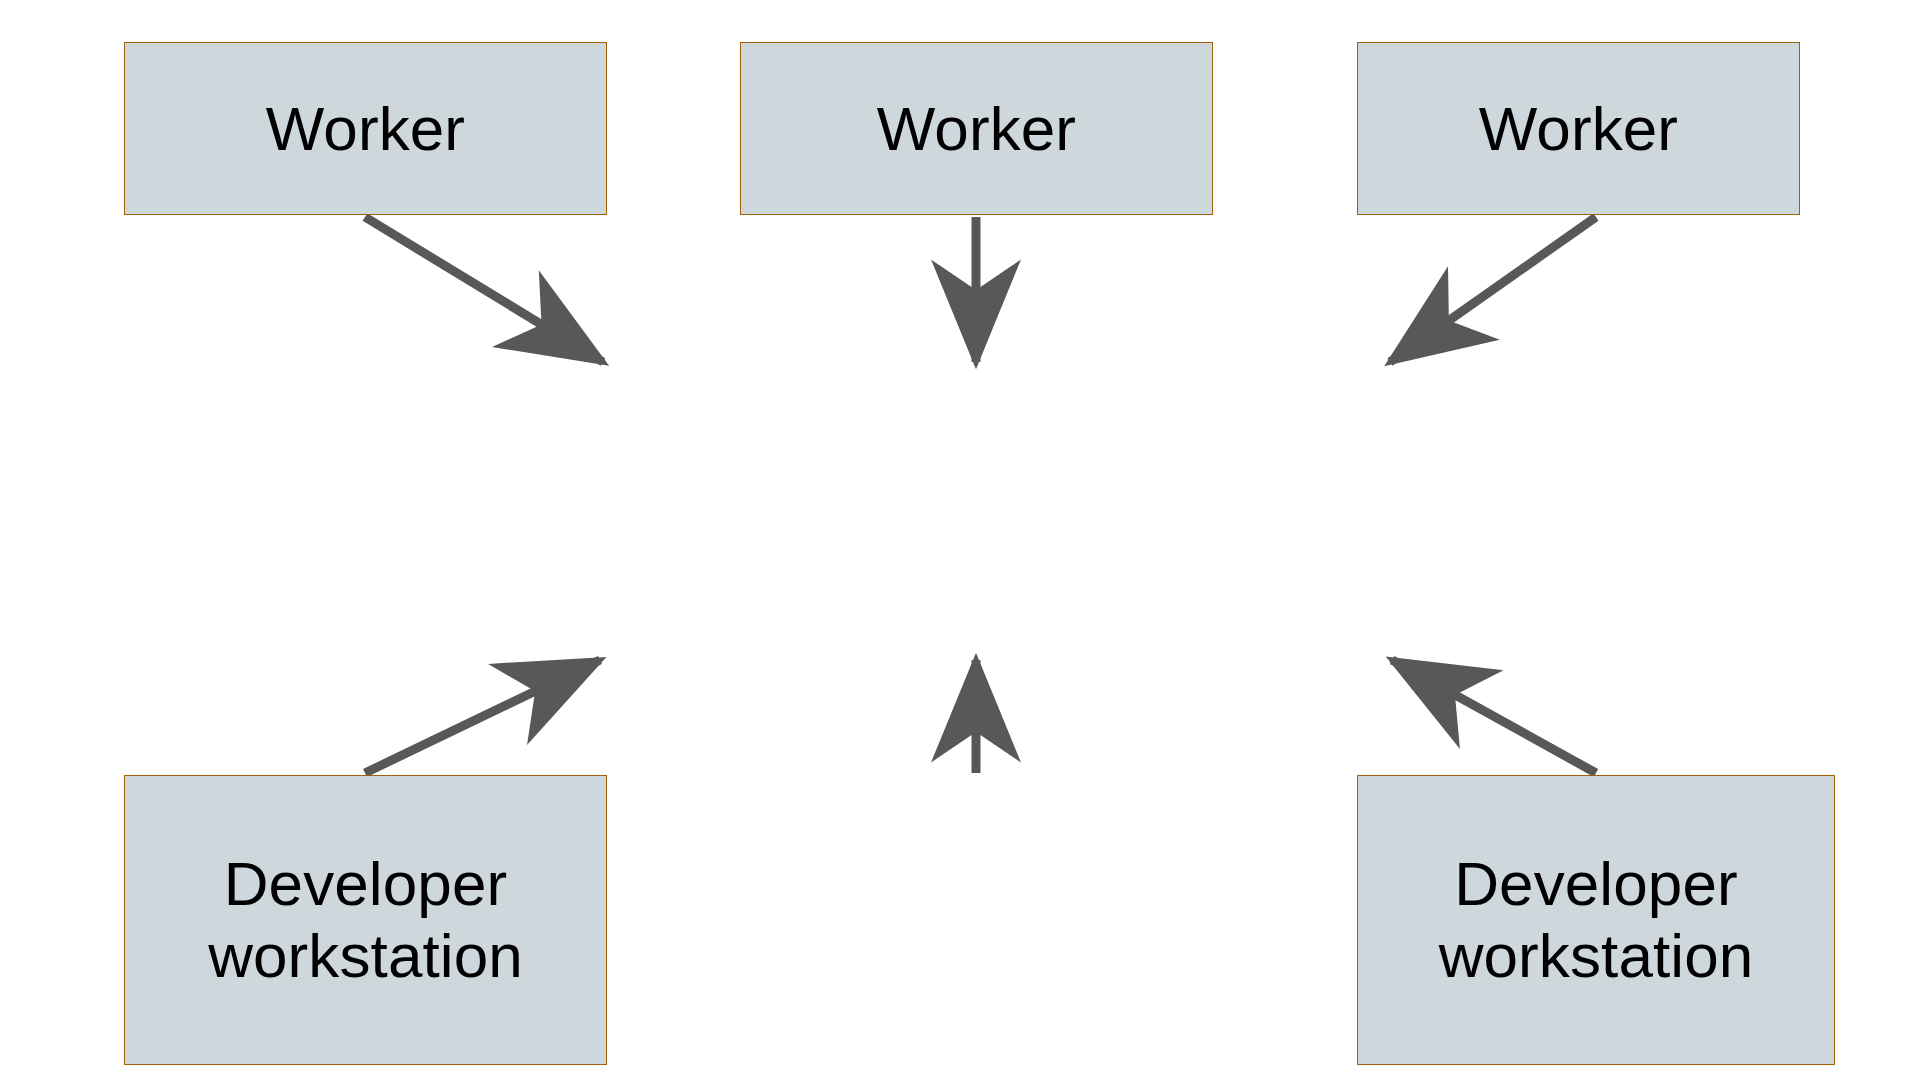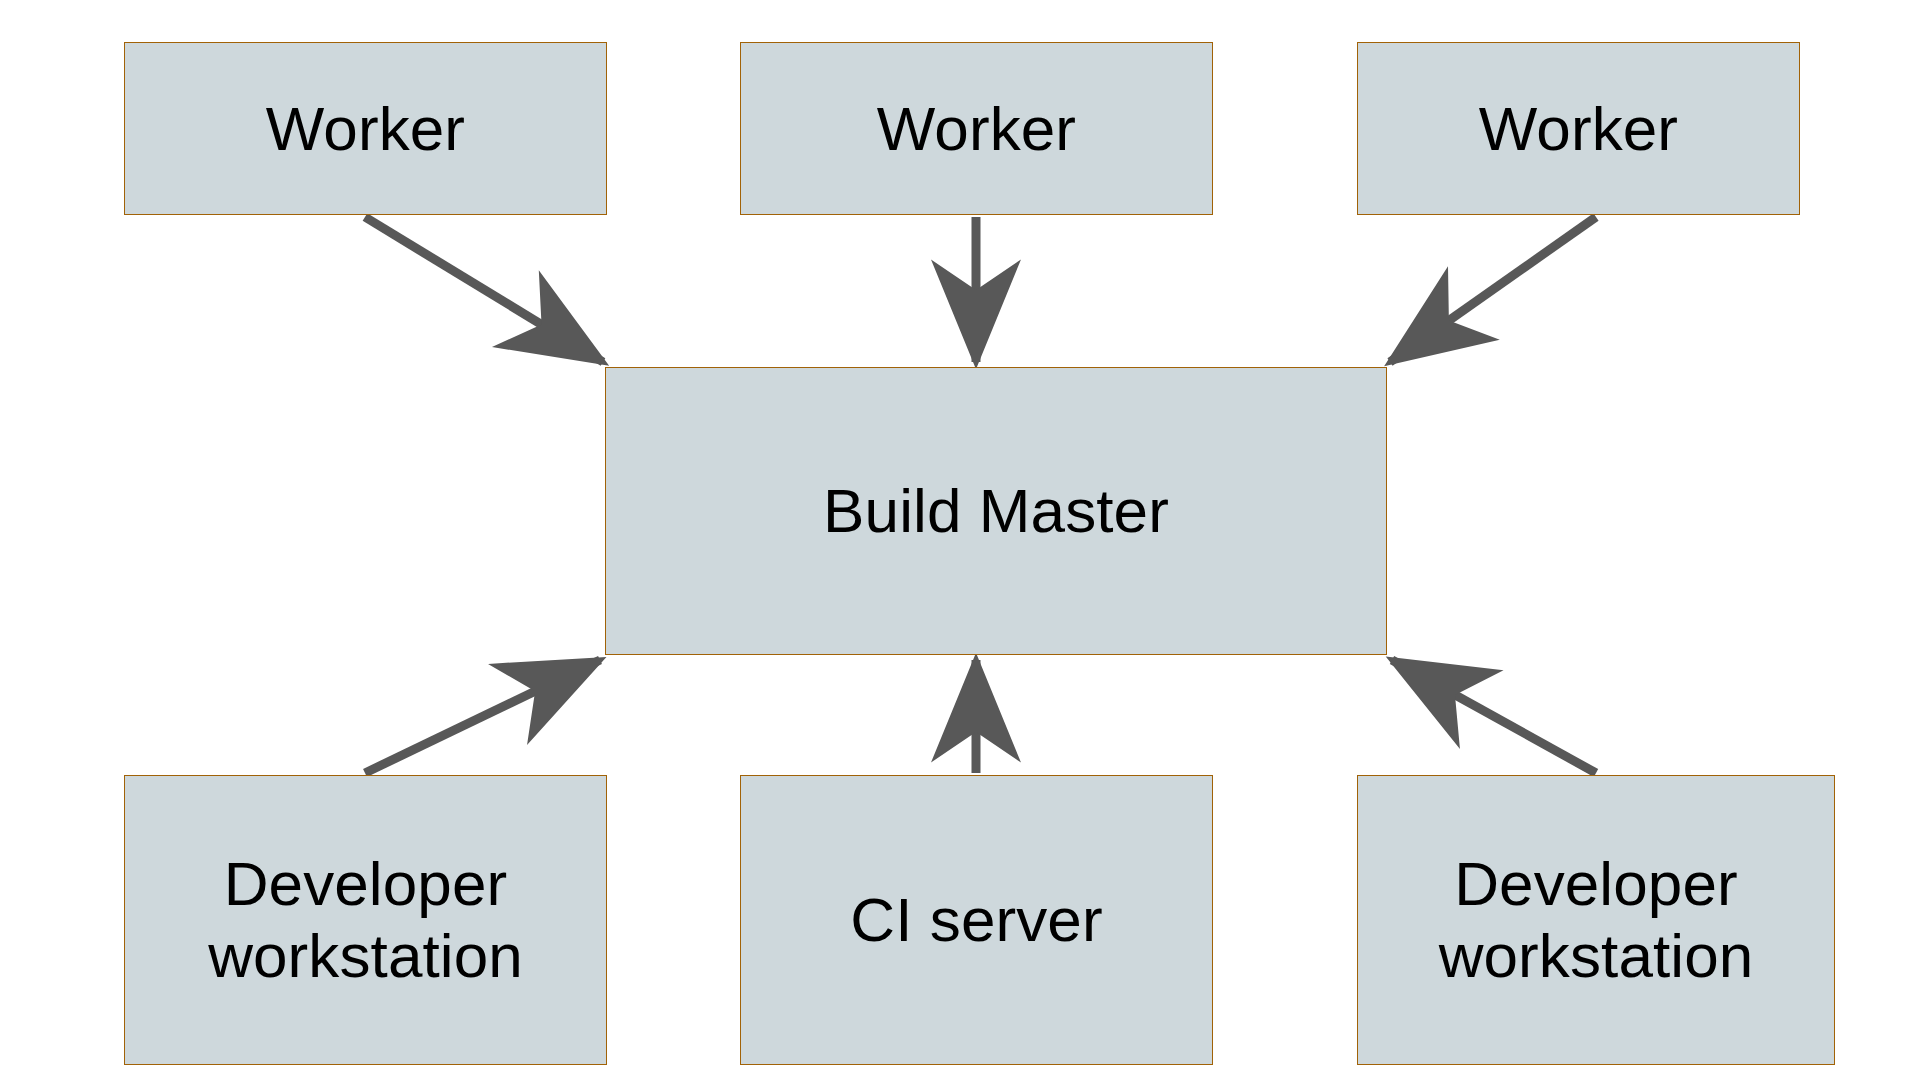--- a/index.html
+++ b/index.html
@@ -97,31 +97,25 @@
   </div>
 
   <div class="node" id="node-worker-center">
     <span class="node-label">Worker</span>
   </div>
 
   <div class="node" id="node-worker-right">
     <span class="node-label">Worker</span>
   </div>
 
-  <div class="node" id="node-build-master">
-    <span class="node-label">Build Master</span>
-  </div>
 
   <div class="node" id="node-dev-left">
     <span class="node-label">Developer
 workstation</span>
   </div>
 
-  <div class="node" id="node-ci-server">
-    <span class="node-label">CI server</span>
-  </div>
 
   <div class="node" id="node-dev-right">
     <span class="node-label">Developer
 workstation</span>
   </div>
 
 </div>
 
 </body></html>

